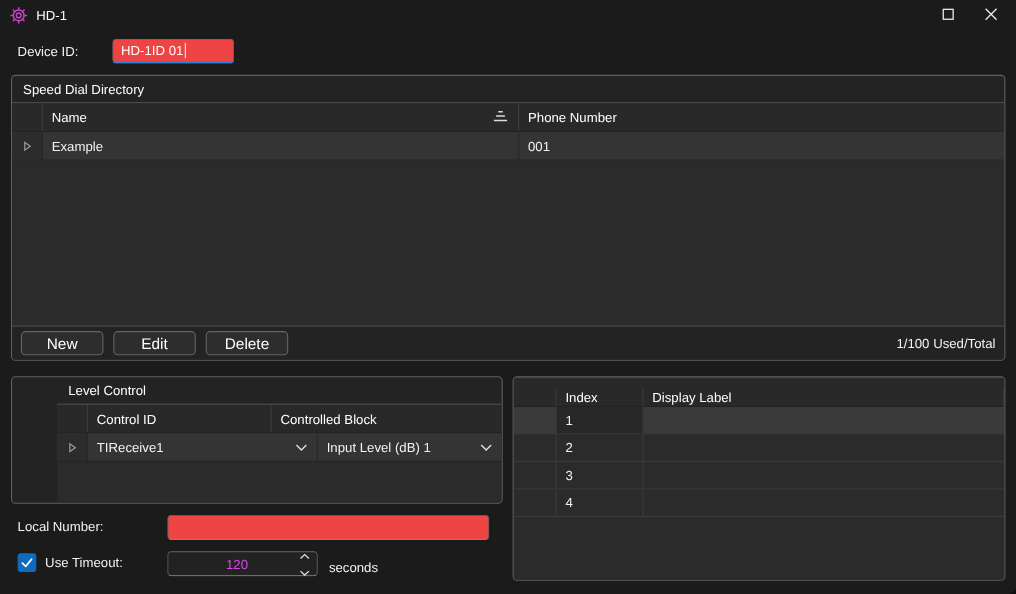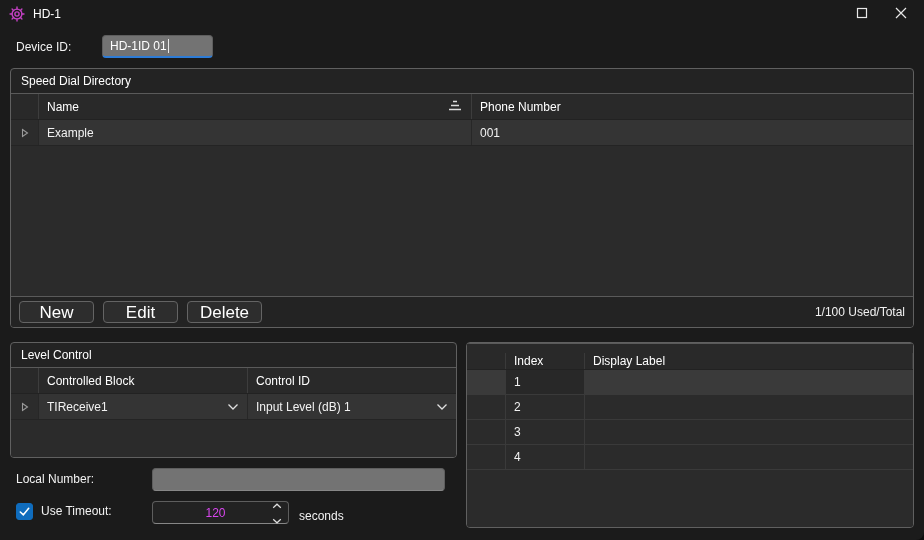--- a/index.html
+++ b/index.html
@@ -12,21 +12,21 @@
   
   .titlebar{position:absolute;left:0;top:0;width:100%;height:28px;display:flex;align-items:center;}
   .titlebar .appicon{margin:0 8px 0 9px;display:flex;align-items:center;}
   .titlebar .title{font-size:12px;color:#ffffff;}
   .winbtn{position:absolute;top:0;width:34px;height:28px;background:transparent;border:none;display:flex;align-items:center;justify-content:center;cursor:default;padding:0;}
   .winbtn.max{left:845px;}
   .winbtn.close{left:884px;}
   
   .lbl{position:absolute;height:23px;line-height:23px;color:#f2f2f2;}
   .textbox{
-    position:absolute;background:#737373;border:1px solid #5e5e5e;border-bottom-color:#878787;
+    position:absolute;background:#ef4444;border:1px solid #5e5e5e;border-bottom-color:#878787;
     border-radius:4px;display:flex;align-items:center;padding:8px 7px;color:#fff;
   }
   .textbox.focused{border-bottom:2px solid #2e7cd6;}
   .caret{display:inline-block;width:1px;height:14px;background:#e8e8e8;margin-left:1px;}
   
   .grp{position:absolute;border:1px solid #606060;border-radius:4px;background:#232323;display:flex;flex-direction:column;overflow:hidden;}
   .grp-title{height:24px;line-height:24px;padding:0 10px;color:#fff;flex:0 0 auto;}
   .grp-sep{height:1px;background:#5a5a5a;flex:0 0 auto;}
   
   .tbl{flex:1 1 auto;background:#2b2b2b;display:flex;flex-direction:column;overflow:hidden;}
@@ -53,21 +53,21 @@
   .sb-row{display:flex;height:25px;flex:0 0 auto;background:#2b2b2b;border-bottom:1px solid #3a3a3a;}
   .sb-row .td{border-right:1px solid #3a3a3a;background:transparent;}
   .sb-row .td:last-child{border-right:none;}
   .sb-row.hl{background:#3a3a3a;}
   .sb-row.hl .td.sb-index{background:#282828;}
   .sb-thead .th{border-right:1px solid #3a3a3a;margin-top:9px;}
   
   .grp-footer{height:30px;flex:0 0 auto;display:flex;align-items:center;padding:0 8px;gap:9px;background:#232323;}
   .btn{
     width:75px;height:22px;background:#2d2d2d;border:1px solid #646464;border-radius:4px;
-    color:#fff;font-size:17px;font-family:inherit;cursor:default;
+    color:#fff;font-size:14px;font-family:inherit;cursor:default;
   }
   .usage{margin-left:auto;color:#f2f2f2;}
   
   .cb{position:absolute;width:17px;height:17px;border-radius:3px;border:1px solid #8a8a8a;background:transparent;display:flex;align-items:center;justify-content:center;cursor:default;}
   .cb.checked{background:#0f6cbd;border-color:#0f6cbd;}
   .cb svg{display:none;}
   .cb.checked svg{display:block;}
   .spin{position:absolute;display:flex;align-items:center;background:#222;border:1px solid #5e5e5e;border-bottom-color:#878787;border-radius:4px;padding:0 6px;}
   .spin .val{flex:1;text-align:center;color:#d946ef;}
   .spin .arrows{display:flex;flex-direction:column;gap:1px;align-items:center;cursor:default;}
@@ -155,31 +155,31 @@
     </div>
     <div class="grp-sep"></div>
     <div class="grp-footer">
       <button class="btn">New</button>
       <button class="btn">Edit</button>
       <button class="btn">Delete</button>
       <span class="usage">1/100 Used/Total</span>
     </div>
   </div>
 
-  <div class="grp" style="left:10px;top:342px;width:447px;height:116px;">
+  <div class="grp" style="left:10px;top:342px;width:447px;height:116px;padding-left:41px;">
     <div class="grp-title">Level Control</div>
     <div class="grp-sep"></div>
     <div class="tbl">
       <div class="thead">
         <div class="th gutter"></div>
+        <div class="th lc-ctrl">
+          <span>Control ID</span>
+        </div>
         <div class="th lc-block">
           <span>Controlled Block</span>
-        </div>
-        <div class="th lc-ctrl">
-          <span>Control ID</span>
         </div>
       </div>
       <div class="trow">
         <div class="td gutter">
           <span class="expander">
             <svg width="8" height="10" viewBox="0 0 8 10">
                 <polygon points="1.5,1.5 6.5,5 1.5,8.5" fill="none" stroke="#9a9a9a" stroke-width="1.1"></polygon>
               </svg>
           </span>
         </div>

